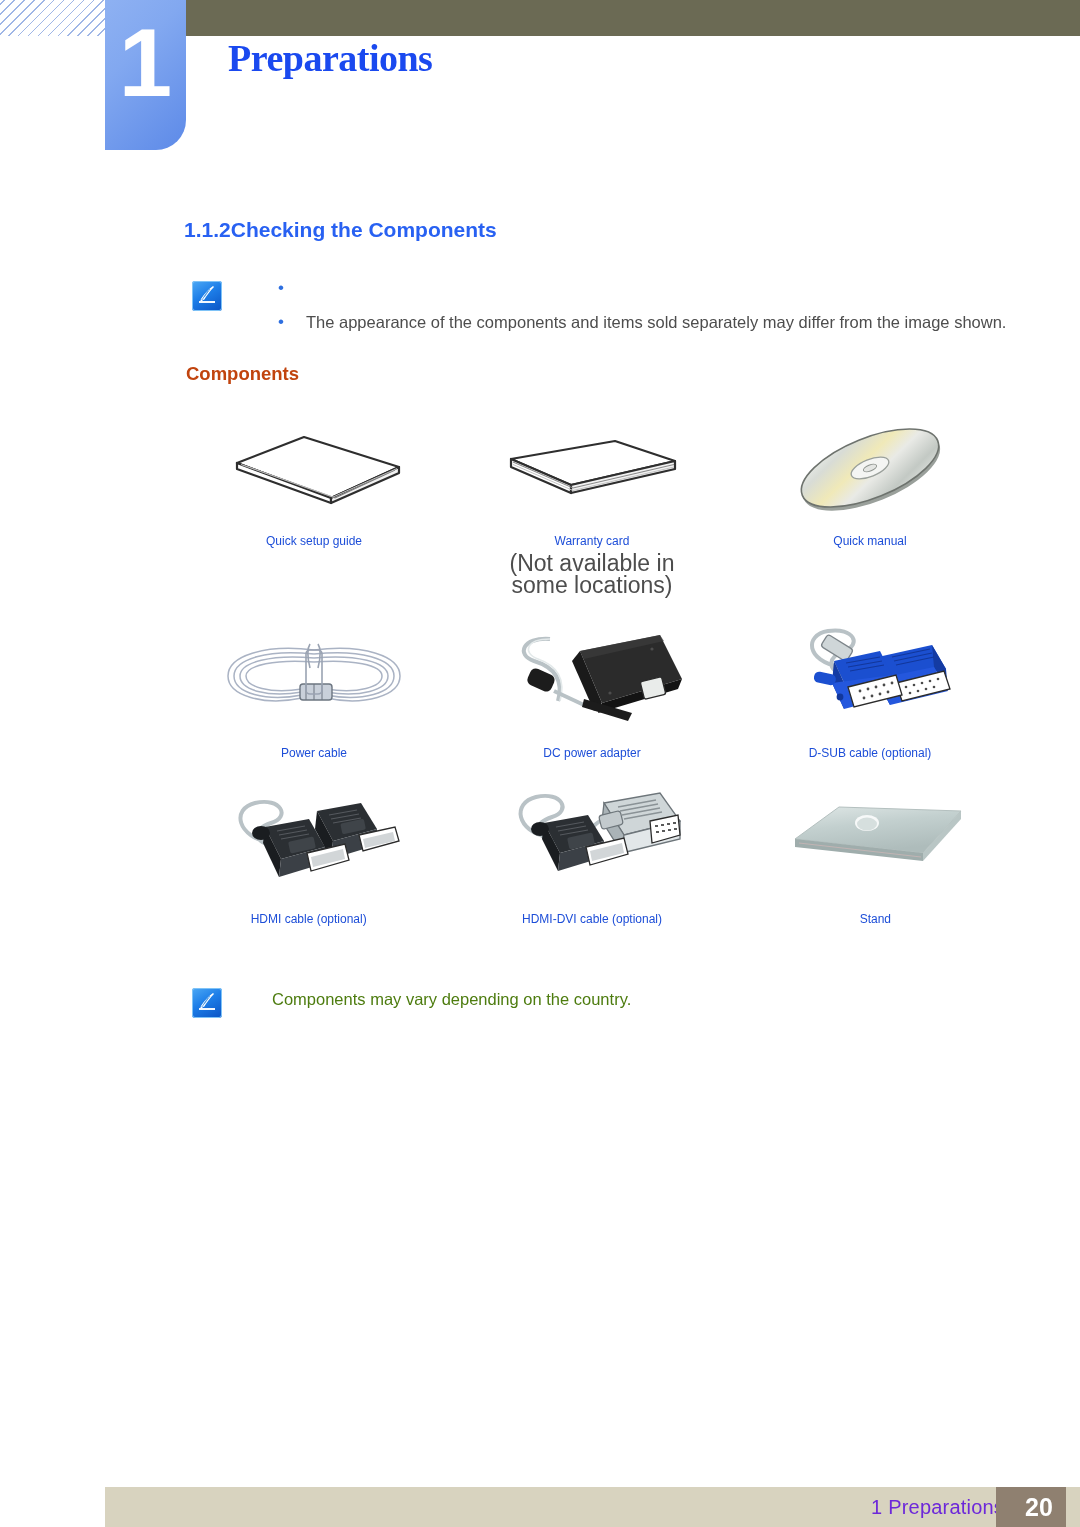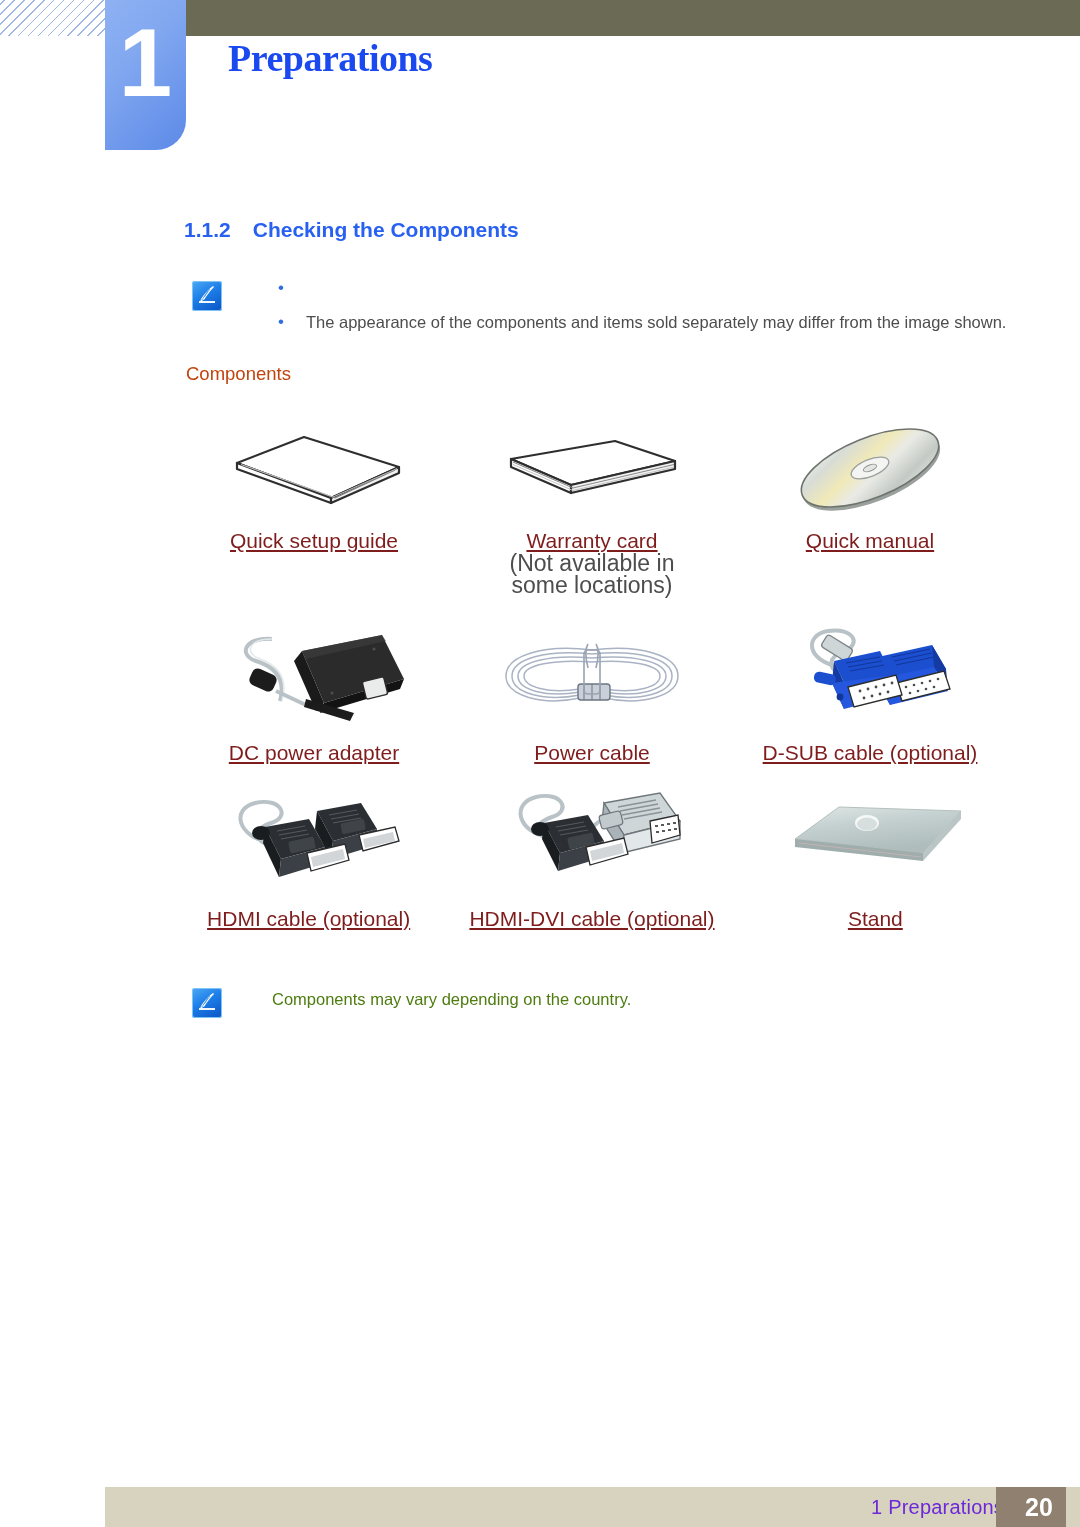--- a/index.html
+++ b/index.html
@@ -76,21 +76,21 @@
   
   .section-heading {
     position: absolute;
     left: 184px;
     top: 218px;
     font-size: 21px;
     font-weight: bold;
     color: #2861f2;
     letter-spacing: 0px;
   }
-  .section-heading .num { margin-right: 22px; }
+  .section-heading .num { }
 
   
   .note-box {
     position: absolute;
     display: flex;
     align-items: flex-start;
   }
   .note-box.top { left: 192px; top: 281px; }
   .note-box.bottom { left: 192px; top: 988px; }
 
@@ -128,21 +128,21 @@
     margin-left: 50px;
     margin-top: 1px;
   }
 
   
   .components-heading {
     position: absolute;
     left: 186px;
     top: 363px;
     font-size: 18.5px;
-    font-weight: normal;
+    font-weight: bold;
     color: #c1440e;
   }
 
   
   .components-grid {
     position: absolute;
     left: 186px;
     top: 420px;
     width: 812px;
   }
@@ -157,24 +157,23 @@
   }
   .grid-cell:last-child { margin-right: 0; }
   .cell-art {
     height: 92px;
     display: flex;
     align-items: center;
     justify-content: center;
   }
   .cell-caption {
     margin-top: 14px;
-    font-size: 21px;
+    font-size: 12px;
     line-height: 22px;
-    color: #7f1d1d;
-    text-decoration: underline;
+    color: #1d4ed8;
   }
   .cell-subcaption {
     font-size: 23px;
     line-height: 22px;
     color: #4d4d4d;
     padding: 0 30px;
   }
   .row-1 .cell-art { height: 96px; }
   .row-2 { margin-top: 22px; }
   .row-2 .cell-art { height: 110px; }
@@ -316,58 +315,58 @@
       </div>
       <div class="cell-caption">Quick manual</div>
     </div>
 
   </div>
 
   <div class="grid-row row-2">
 
     <div class="grid-cell">
       <div class="cell-art">
+        <svg width="200" height="106" viewBox="0 0 200 106" aria-hidden="true">
+          <g fill="none" stroke="#aab3c4" stroke-width="1.5">
+            <path d="M100,30 C150,24 186,36 186,56 C186,76 150,86 112,78"></path>
+            <path d="M100,34 C146,29 180,39 180,56 C180,73 148,82 112,75"></path>
+            <path d="M100,38 C142,34 174,42 174,56 C174,70 146,78 112,72"></path>
+            <path d="M100,42 C138,39 168,45 168,56 C168,67 144,74 112,69"></path>
+            <path d="M100,30 C50,24 14,36 14,56 C14,76 50,86 88,78"></path>
+            <path d="M100,34 C54,29 20,39 20,56 C20,73 52,82 88,75"></path>
+            <path d="M100,38 C58,34 26,42 26,56 C26,70 54,78 88,72"></path>
+            <path d="M100,42 C62,39 32,45 32,56 C32,67 56,74 88,69"></path>
+          </g>
+          <rect x="86" y="64" width="32" height="16" rx="3" fill="#c9d0da" stroke="#6c7580" stroke-width="1.4"></rect>
+          <path d="M92,64 L92,80 M100,64 L100,80 M108,64 L108,80" stroke="#6c7580" stroke-width="1"></path>
+          <path d="M96,24 C92,30 94,40 96,48 M104,24 C108,30 106,40 104,48" fill="none" stroke="#9aa3b2" stroke-width="1.6"></path>
+          <rect x="92" y="30" width="16" height="44" rx="4" fill="none" stroke="#9aa3b2" stroke-width="1.6"></rect>
+        </svg>
+      </div>
+      <div class="cell-caption">Power cable</div>
+    </div>
+
+    <div class="grid-cell">
+      <div class="cell-art">
         <svg width="200" height="112" viewBox="0 0 200 112" aria-hidden="true">
           <path d="M58,22 C30,20 24,38 42,44 C62,50 72,62 66,84" fill="none" stroke="#b9c2c6" stroke-width="4"></path>
           <path d="M58,22 C34,22 30,36 46,42 C66,49 74,62 68,84" fill="none" stroke="#e3e9ea" stroke-width="1.6"></path>
           <polygon points="88,34 168,18 190,62 110,86" fill="#2b2b2b"></polygon>
           <polygon points="88,34 110,86 102,94 80,44" fill="#1a1a1a"></polygon>
           <polygon points="110,86 190,62 186,72 106,96" fill="#131313"></polygon>
           <polygon points="88,34 168,18 172,24 92,42" fill="#3e3e3e" opacity="0.65"></polygon>
           <circle cx="160" cy="32" r="1.6" fill="#4d4d4d"></circle>
           <circle cx="118" cy="76" r="1.6" fill="#4d4d4d"></circle>
           <rect x="150" y="62" width="22" height="18" rx="2" fill="#e9ecea" stroke="#2b2b2b" stroke-width="1.4" transform="rotate(-14 161 71)"></rect>
           <rect x="36" y="54" width="26" height="18" rx="6" fill="#1c1c1c" transform="rotate(24 49 63)"></rect>
           <path d="M62,74 L92,88" stroke="#b9c2c6" stroke-width="4"></path>
           <polygon points="92,82 140,96 136,104 90,90" fill="#1c1c1c"></polygon>
         </svg>
       </div>
       <div class="cell-caption">DC power adapter</div>
-    </div>
-
-    <div class="grid-cell">
-      <div class="cell-art">
-        <svg width="200" height="106" viewBox="0 0 200 106" aria-hidden="true">
-          <g fill="none" stroke="#aab3c4" stroke-width="1.5">
-            <path d="M100,30 C150,24 186,36 186,56 C186,76 150,86 112,78"></path>
-            <path d="M100,34 C146,29 180,39 180,56 C180,73 148,82 112,75"></path>
-            <path d="M100,38 C142,34 174,42 174,56 C174,70 146,78 112,72"></path>
-            <path d="M100,42 C138,39 168,45 168,56 C168,67 144,74 112,69"></path>
-            <path d="M100,30 C50,24 14,36 14,56 C14,76 50,86 88,78"></path>
-            <path d="M100,34 C54,29 20,39 20,56 C20,73 52,82 88,75"></path>
-            <path d="M100,38 C58,34 26,42 26,56 C26,70 54,78 88,72"></path>
-            <path d="M100,42 C62,39 32,45 32,56 C32,67 56,74 88,69"></path>
-          </g>
-          <rect x="86" y="64" width="32" height="16" rx="3" fill="#c9d0da" stroke="#6c7580" stroke-width="1.4"></rect>
-          <path d="M92,64 L92,80 M100,64 L100,80 M108,64 L108,80" stroke="#6c7580" stroke-width="1"></path>
-          <path d="M96,24 C92,30 94,40 96,48 M104,24 C108,30 106,40 104,48" fill="none" stroke="#9aa3b2" stroke-width="1.6"></path>
-          <rect x="92" y="30" width="16" height="44" rx="4" fill="none" stroke="#9aa3b2" stroke-width="1.6"></rect>
-        </svg>
-      </div>
-      <div class="cell-caption">Power cable</div>
     </div>
 
     <div class="grid-cell">
       <div class="cell-art">
         <svg width="200" height="112" viewBox="0 0 200 112" aria-hidden="true">
           <path d="M70,50 C36,44 34,18 58,14 C84,10 92,28 74,34 C58,40 56,52 74,58" fill="none" stroke="#b9c2c6" stroke-width="4"></path>
           <rect x="52" y="24" width="30" height="14" rx="3" fill="#cfd6d8" stroke="#7d858a" stroke-width="1.3" transform="rotate(32 67 31)"></rect>
           <path d="M74,58 C92,62 100,56 112,50" fill="none" stroke="#b9c2c6" stroke-width="4"></path>
           <polygon points="108,40 162,28 176,52 122,66" fill="#1b4fd0"></polygon>
           <polygon points="162,28 176,52 178,74 164,50" fill="#143ba3"></polygon>

